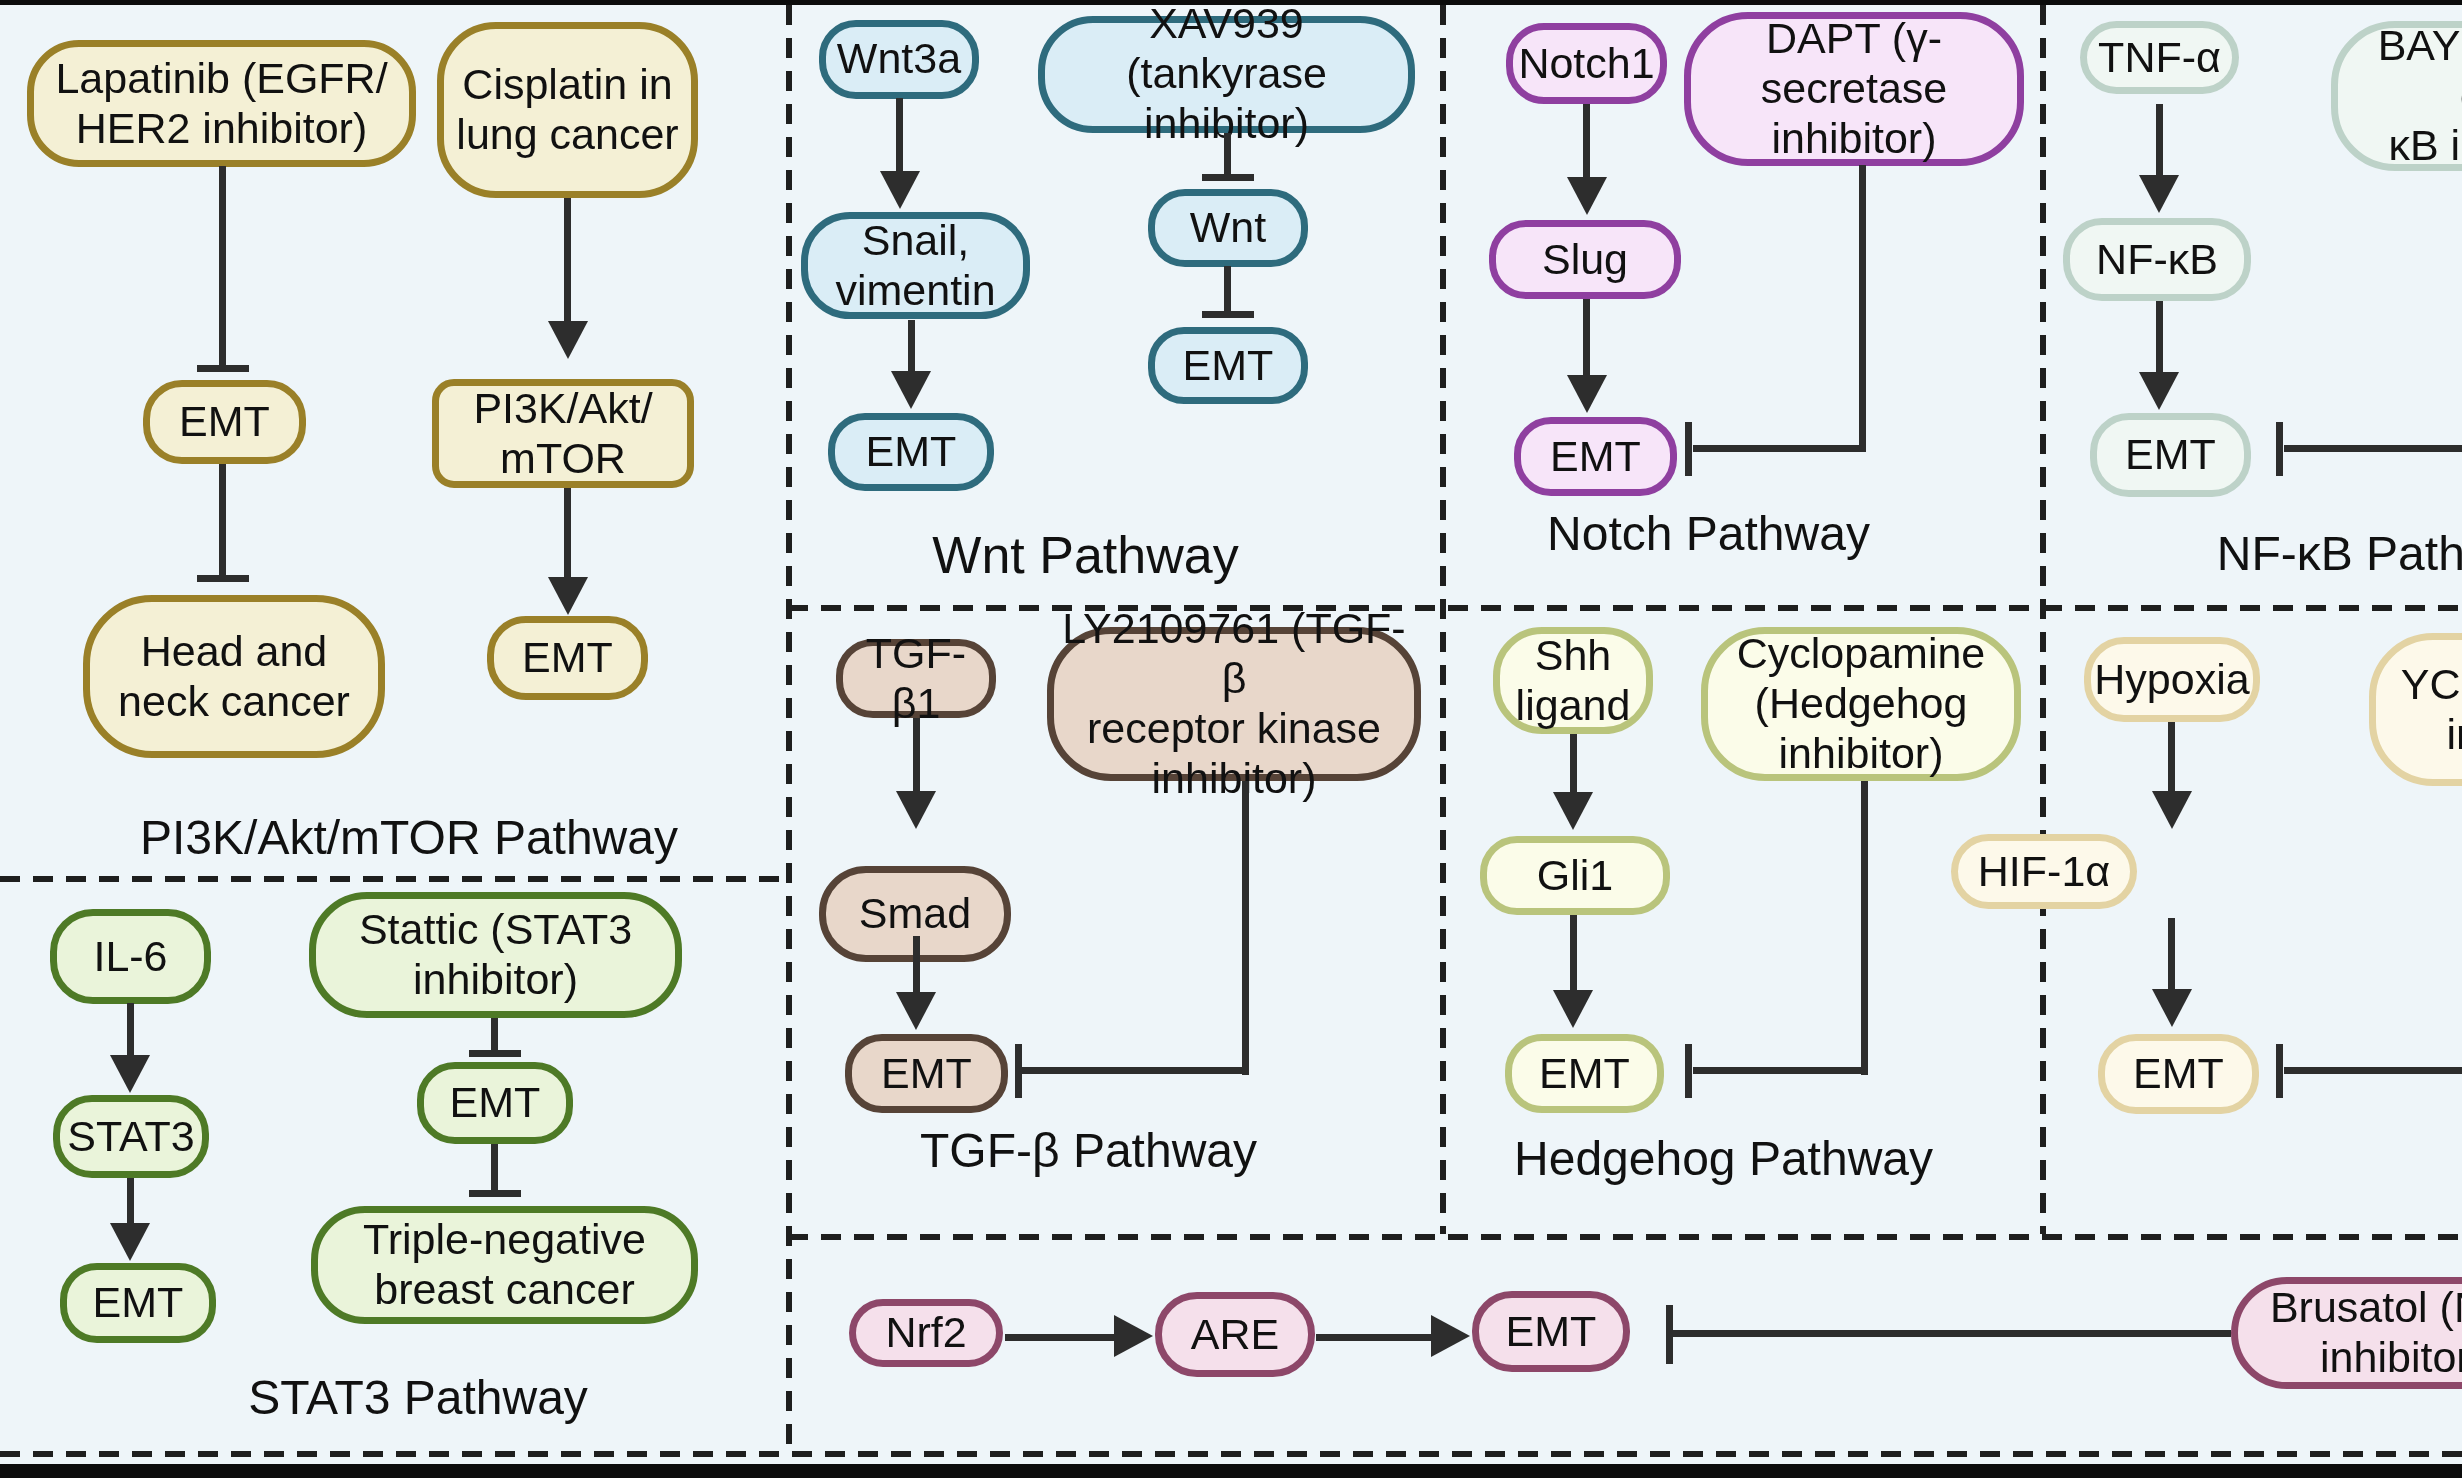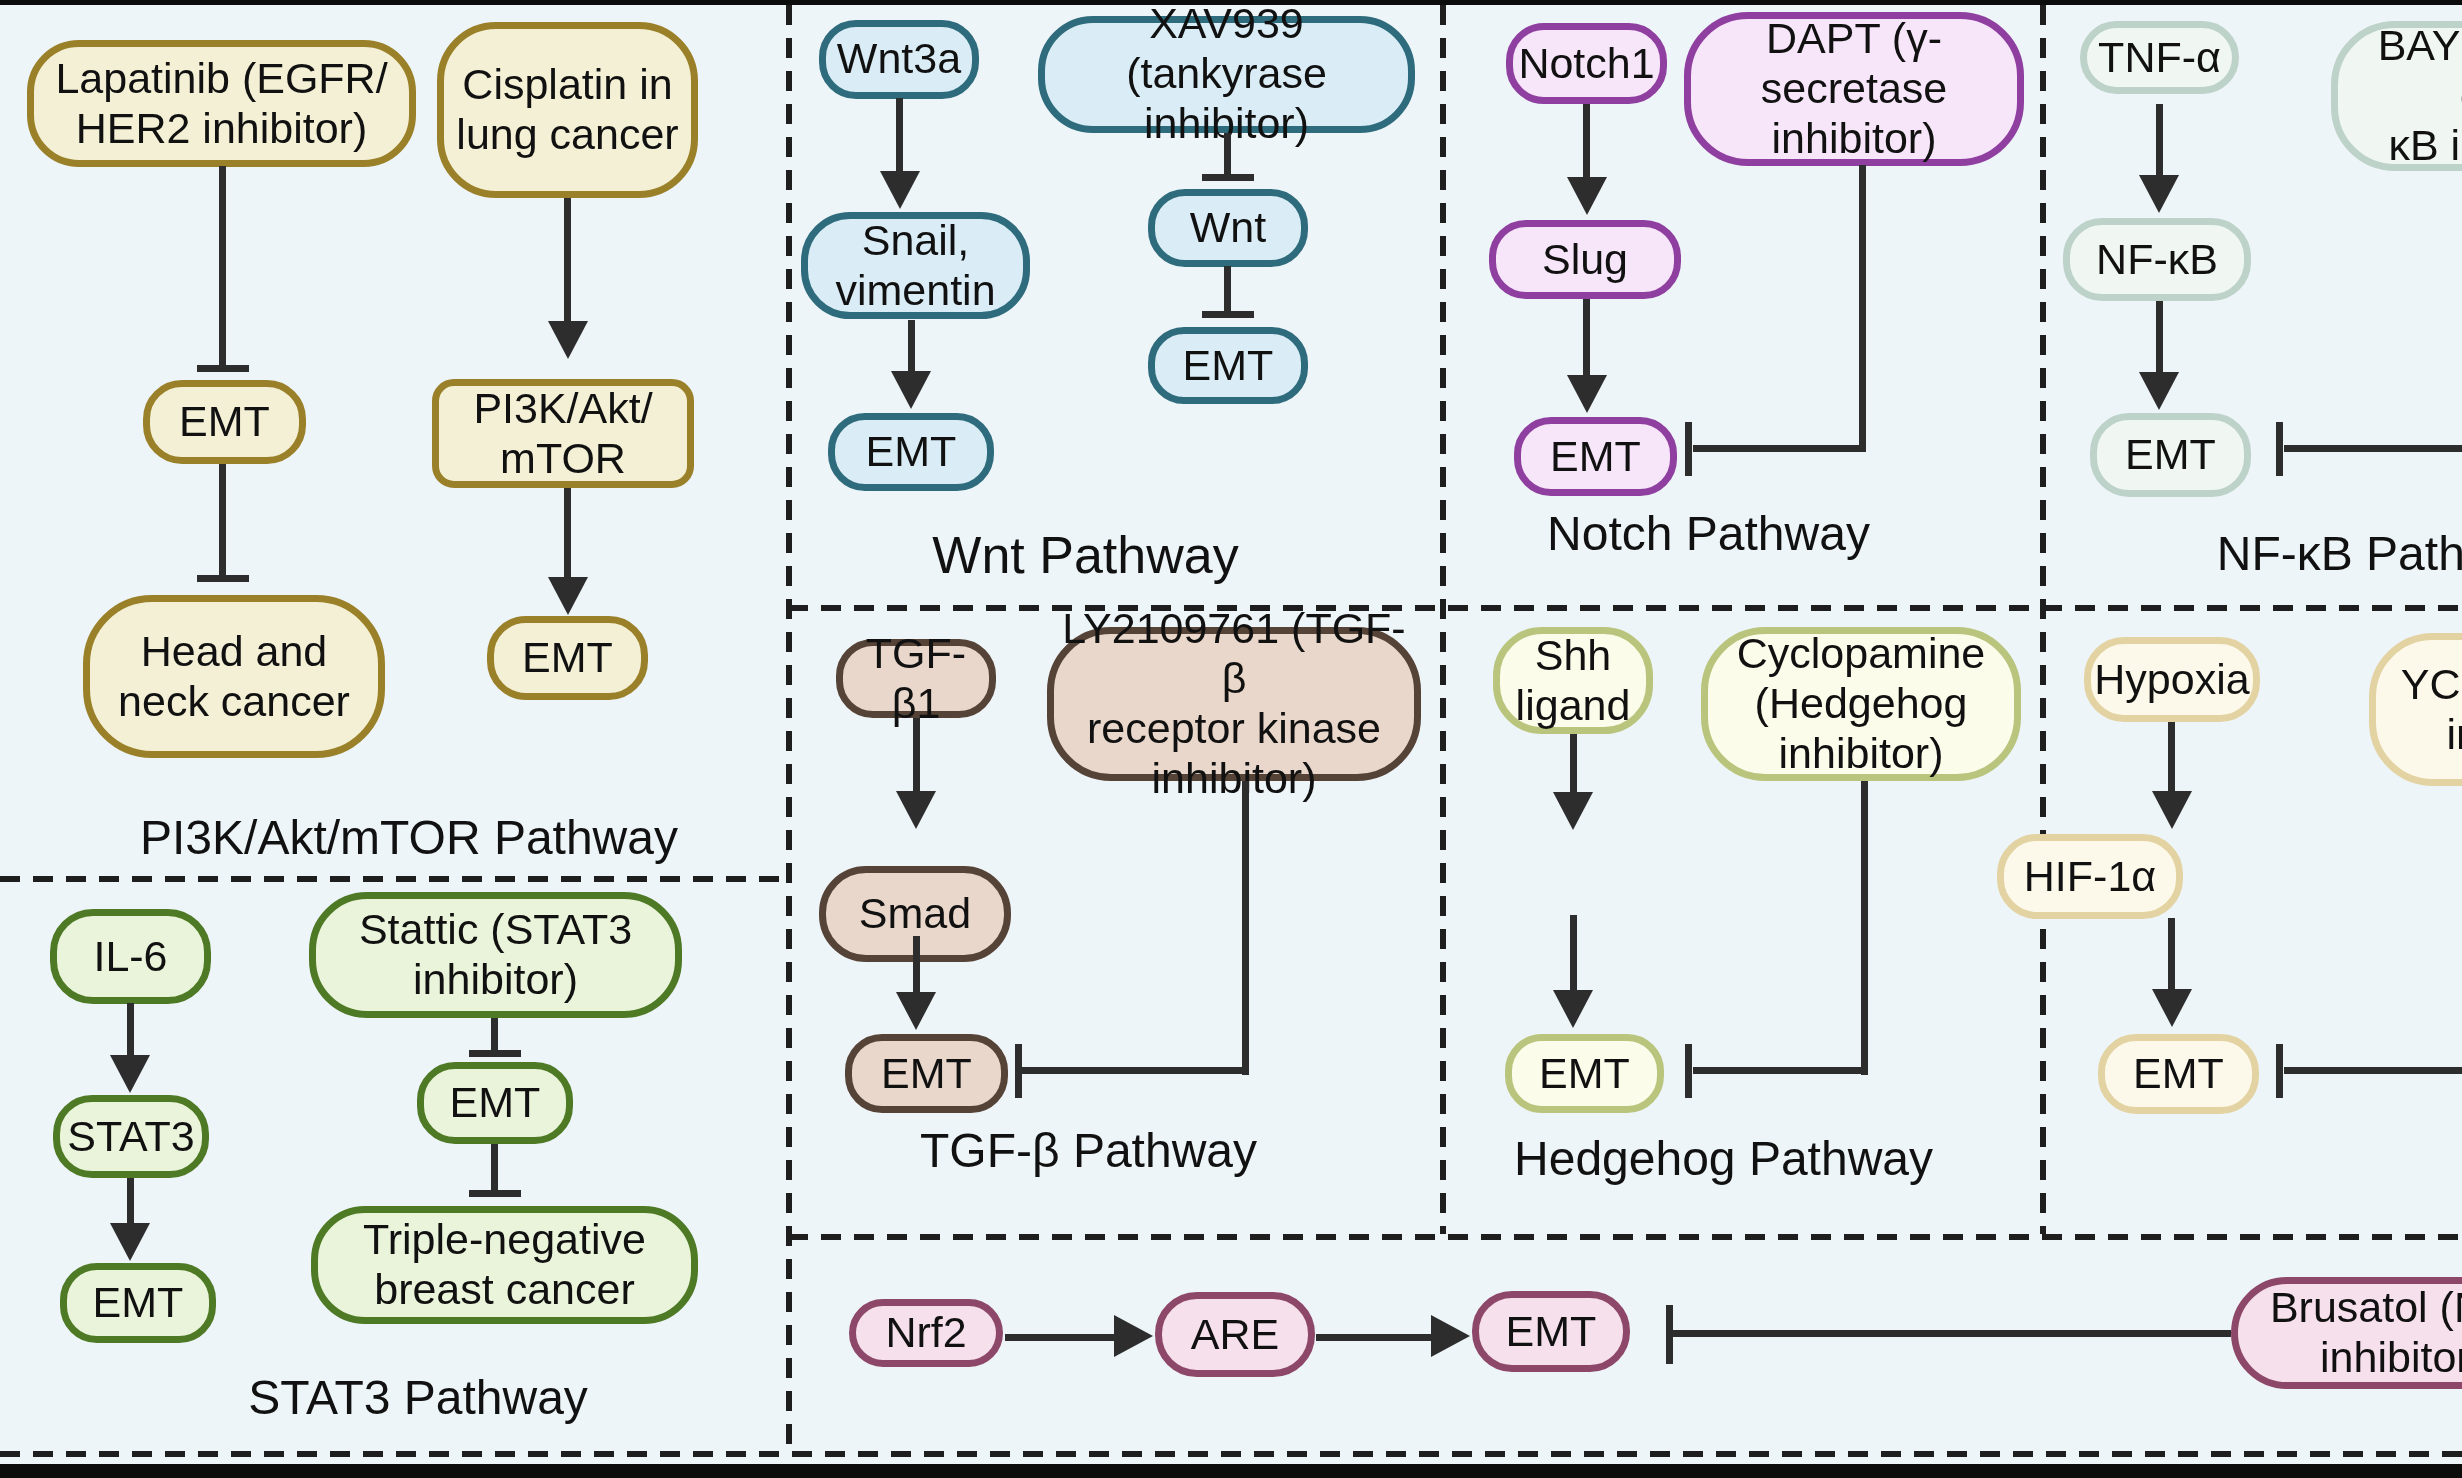--- a/index.html
+++ b/index.html
@@ -159,20 +159,21 @@
   <div class="hline" style="left:1693px;top:445px;width:173px"></div>
   <div class="cap-v" style="left:1685px;top:422px;height:54px"></div>
 
   <div class="plabel" style="left:1460px;top:509px;width:497px">Notch Pathway</div>
 
   <div class="node c-hh" style="left:1493px;top:627px;width:160px;height:107px;border-radius:49px">Shh
 ligand</div>
   <div class="node c-hh" style="left:1701px;top:627px;width:320px;height:154px;border-radius:64px">Cyclopamine
 (Hedgehog
 inhibitor)</div>
+  <div class="node c-hh" style="left:1480px;top:836px;width:190px;height:79px;border-radius:37px">Gli1</div>
   <div class="node c-hh" style="left:1505px;top:1034px;width:159px;height:79px;border-radius:37px">EMT</div>
 
   <div class="vline" style="left:1570px;top:734px;height:60px"></div>
   <div class="arr-down" style="left:1553px;top:792px"></div>
   <div class="vline" style="left:1570px;top:915px;height:78px"></div>
   <div class="arr-down" style="left:1553px;top:990px"></div>
   <div class="vline" style="left:1861px;top:781px;height:294px"></div>
   <div class="hline" style="left:1693px;top:1067px;width:175px"></div>
   <div class="cap-v" style="left:1685px;top:1044px;height:54px"></div>
 
@@ -190,21 +191,21 @@
   <div class="arr-down" style="left:2139px;top:372px"></div>
 
   <div class="hline" style="left:2284px;top:445px;width:230px"></div>
   <div class="cap-v" style="left:2276px;top:422px;height:54px"></div>
 
   <div class="plabel" style="left:2135px;top:529px;width:497px">NF-κB Pathway</div>
 
   <div class="node c-hif" style="left:2084px;top:637px;width:176px;height:85px;border-radius:40px">Hypoxia</div>
   <div class="node c-hif" style="left:2369px;top:633px;width:320px;height:153px;border-radius:64px">YC-1 (HIF-1α
 inhibitor)</div>
-  <div class="node c-hif" style="left:1997px;top:834px;width:186px;height:85px;border-radius:40px">HIF-1α</div>
+  <div class="node c-hif" style="left:1951px;top:834px;width:186px;height:75px;border-radius:40px">HIF-1α</div>
   <div class="node c-hif" style="left:2098px;top:1034px;width:161px;height:80px;border-radius:38px">EMT</div>
 
   <div class="vline" style="left:2168px;top:722px;height:71px"></div>
   <div class="arr-down" style="left:2152px;top:791px"></div>
   <div class="vline" style="left:2168px;top:918px;height:73px"></div>
   <div class="arr-down" style="left:2152px;top:989px"></div>
 
   <div class="hline" style="left:2284px;top:1067px;width:260px"></div>
   <div class="cap-v" style="left:2276px;top:1044px;height:54px"></div>
 

